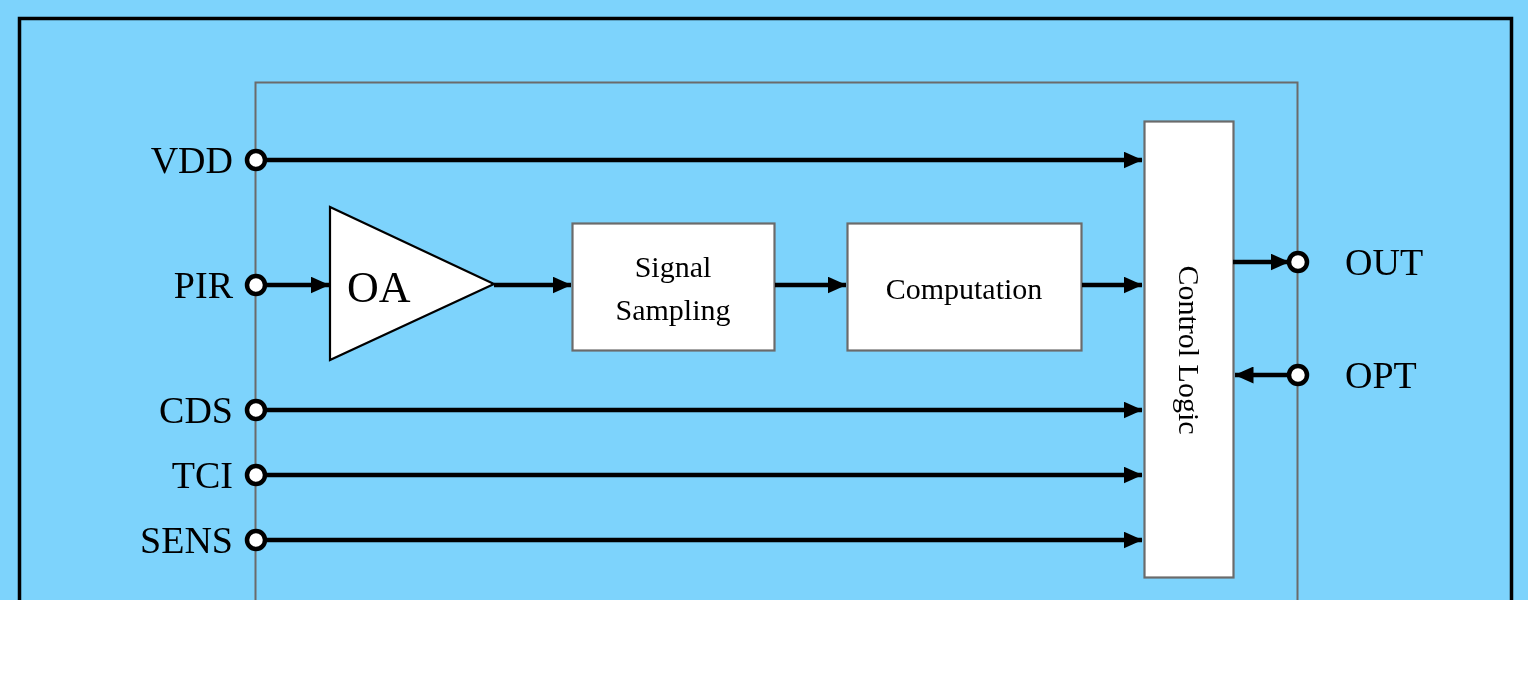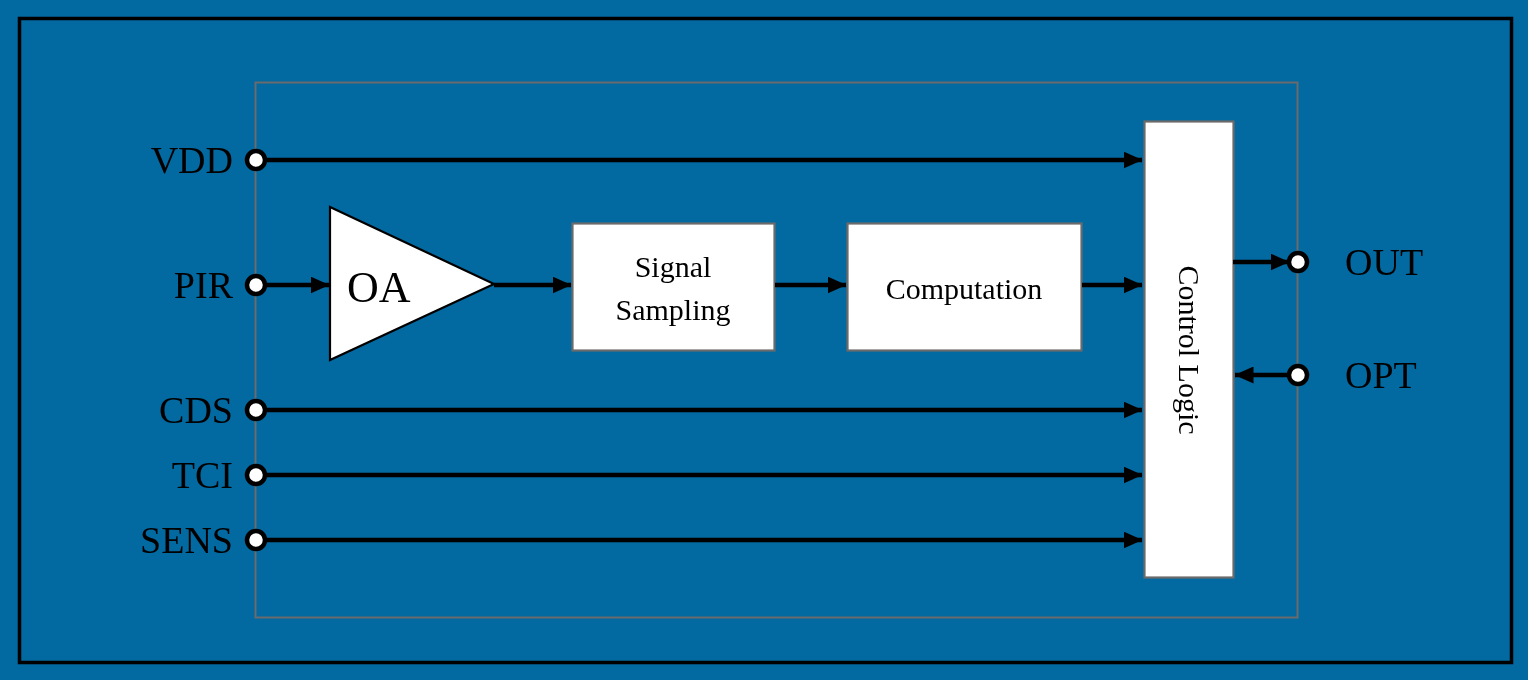--- a/index.html
+++ b/index.html
@@ -6,22 +6,22 @@
     margin: 0;
     padding: 0;
     background: #ffffff;
   }
   body {
     font-family: "Liberation Serif", "DejaVu Serif", serif;
   }
   #canvas {
     position: relative;
     width: 1528px;
-    height: 680px;
-    background: #0369a1;
+    height: 600px;
+    background: #7dd3fc;
     overflow: hidden;
   }
   #canvas svg {
     position: absolute;
     left: 0;
     top: 0;
   }
   .lbl {
     fill: #000000;
     font-family: "Liberation Serif", "DejaVu Serif", serif;

